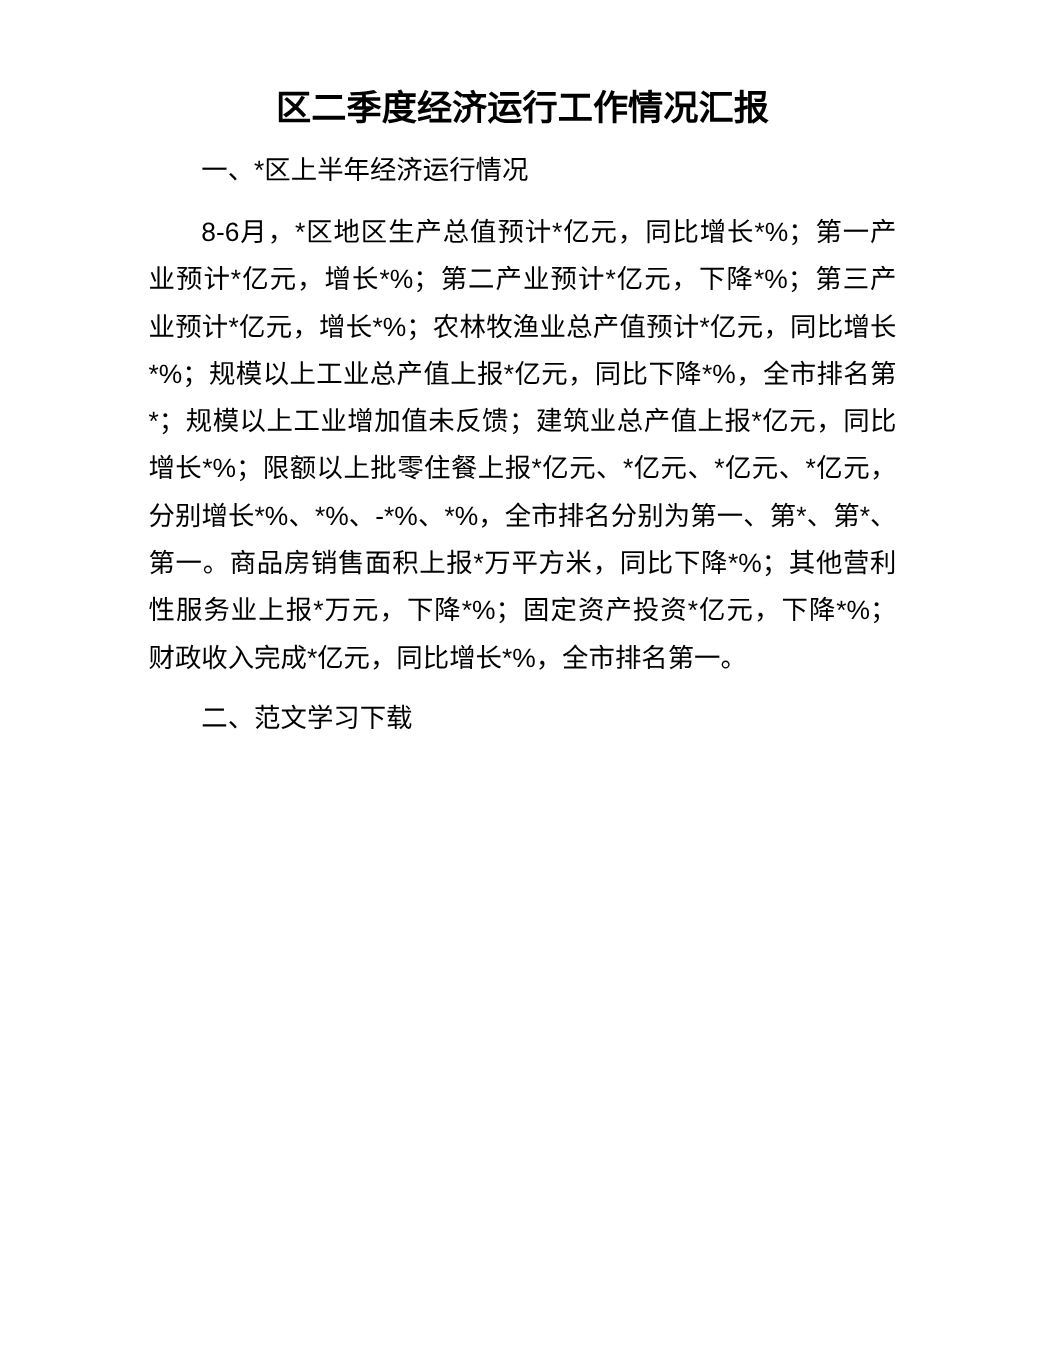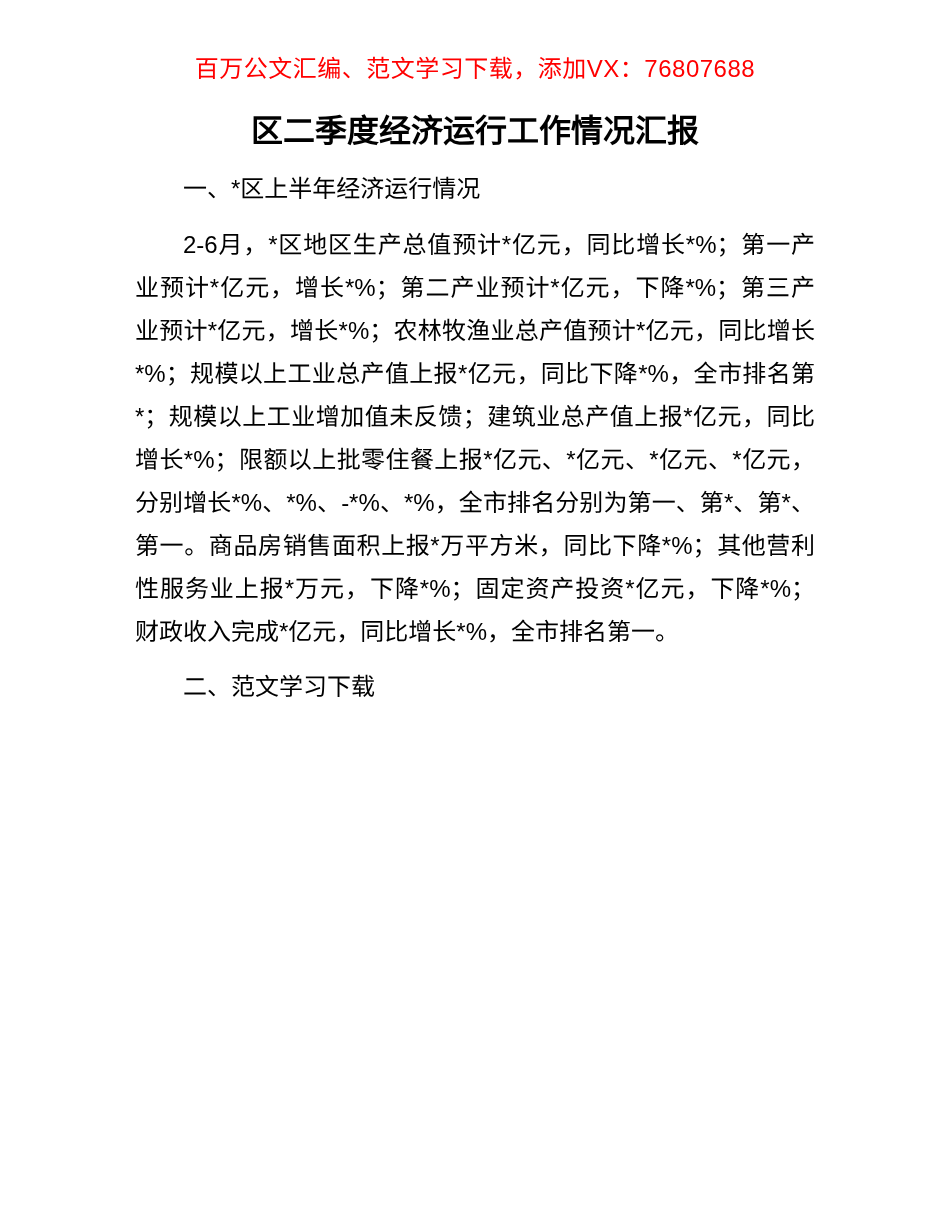--- a/index.html
+++ b/index.html
@@ -54,28 +54,27 @@
   p.body-paragraph {
     margin: 13px 0 0 0;
     font-weight: 400;
   }
 </style>
 </head>
 <body>
 
 <div class="page">
 
-  <div class="promo">百万公文汇编、范文学习下载，添加VX：76807688</div>
 
   <h1 class="doc-title">区二季度经济运行工作情况汇报</h1>
 
   <div class="content">
 
     <p class="section-heading">一、*区上半年经济运行情况</p>
 
-    <p class="body-paragraph">2-6月，*区地区生产总值预计*亿元，同比增长*%；第一产业预计*亿元，增长*%；第二产业预计*亿元，下降*%；第三产业预计*亿元，增长*%；农林牧渔业总产值预计*亿元，同比增长*%；规模以上工业总产值上报*亿元，同比下降*%，全市排名第*；规模以上工业增加值未反馈；建筑业总产值上报*亿元，同比增长*%；限额以上批零住餐上报*亿元、*亿元、*亿元、*亿元，分别增长*%、*%、-*%、*%，全市排名分别为第一、第*、第*、第一。商品房销售面积上报*万平方米，同比下降*%；其他营利性服务业上报*万元，下降*%；固定资产投资*亿元，下降*%；财政收入完成*亿元，同比增长*%，全市排名第一。</p>
+    <p class="body-paragraph">8-6月，*区地区生产总值预计*亿元，同比增长*%；第一产业预计*亿元，增长*%；第二产业预计*亿元，下降*%；第三产业预计*亿元，增长*%；农林牧渔业总产值预计*亿元，同比增长*%；规模以上工业总产值上报*亿元，同比下降*%，全市排名第*；规模以上工业增加值未反馈；建筑业总产值上报*亿元，同比增长*%；限额以上批零住餐上报*亿元、*亿元、*亿元、*亿元，分别增长*%、*%、-*%、*%，全市排名分别为第一、第*、第*、第一。商品房销售面积上报*万平方米，同比下降*%；其他营利性服务业上报*万元，下降*%；固定资产投资*亿元，下降*%；财政收入完成*亿元，同比增长*%，全市排名第一。</p>
 
     <p class="section-heading">二、范文学习下载</p>
 
 
   </div>
 
 </div>
 
 </body></html>

